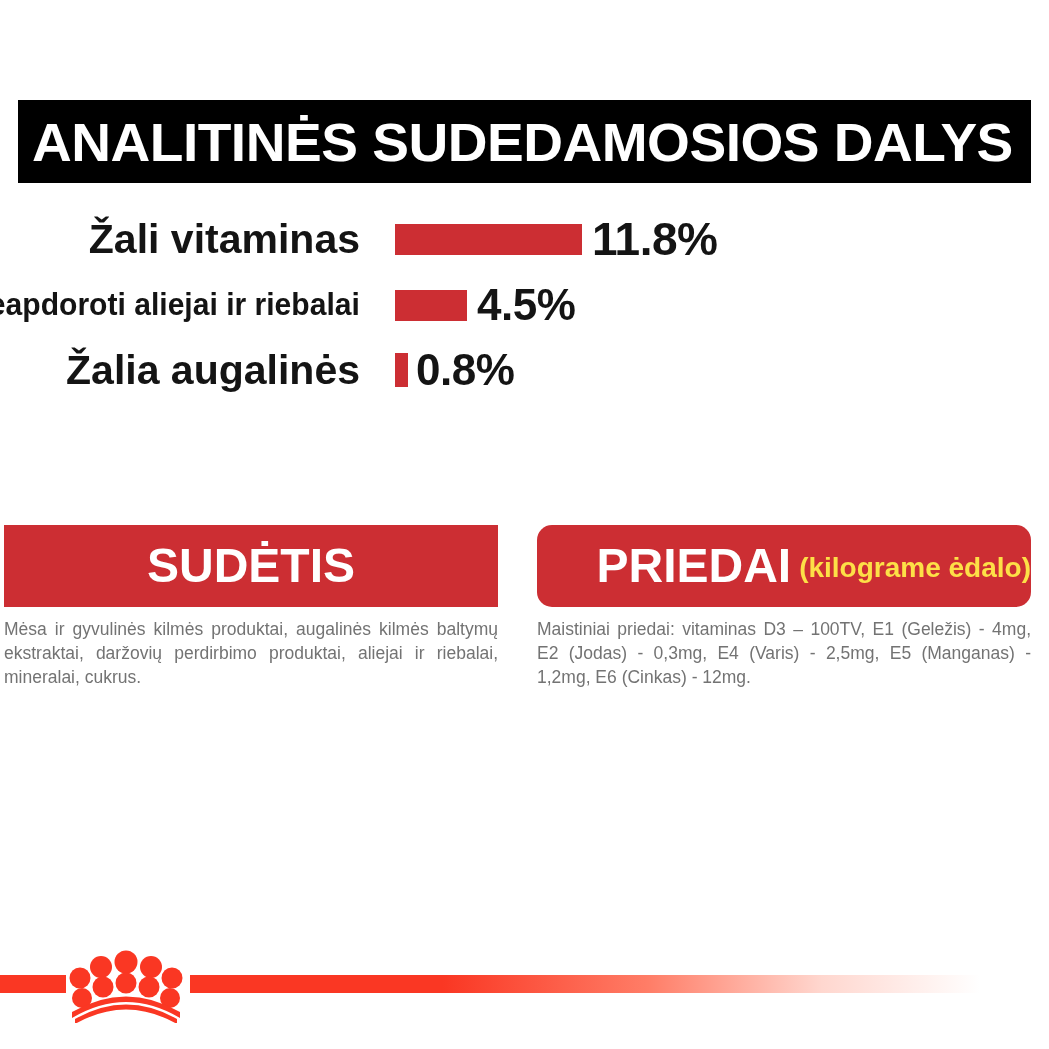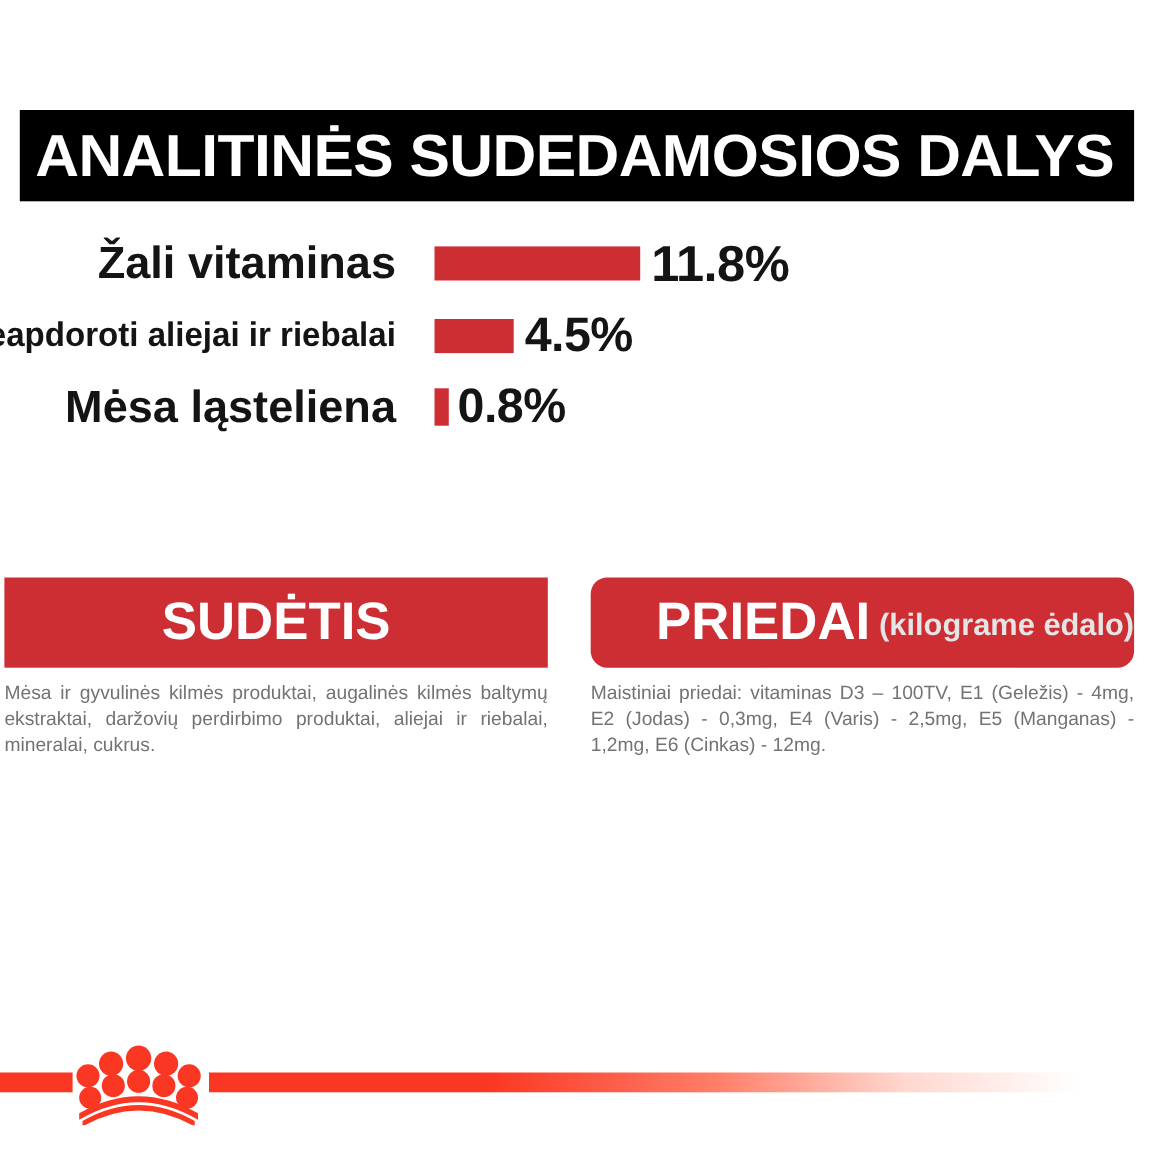--- a/index.html
+++ b/index.html
@@ -125,21 +125,21 @@
   .panel-title {
     color: #ffffff;
     font-family: "Liberation Sans Narrow", "Liberation Sans", sans-serif;
     font-weight: bold;
     font-size: 48px;
     line-height: 1;
     letter-spacing: 0px;
     white-space: nowrap;
   }
   .panel-subtitle {
-    color: #e5e5e5;
+    color: #fde047;
     font-family: "Liberation Sans Narrow", "Liberation Sans", sans-serif;
     font-weight: bold;
     font-size: 28px;
     line-height: 1;
     white-space: nowrap;
     margin-left: 8px;
     position: relative;
     top: 2px;
   }
 
@@ -204,21 +204,21 @@
 
   <div class="chart-row r1">
     <div class="chart-label">Neapdoroti aliejai ir riebalai</div>
     <div class="bar-wrap">
       <div class="bar" id="bar1" style="width: 72px; background: rgb(204, 46, 51);"></div>
       <div class="bar-value">4.5%</div>
     </div>
   </div>
 
   <div class="chart-row r2">
-    <div class="chart-label">Mėsa ląsteliena</div>
+    <div class="chart-label">Žalia augalinės</div>
     <div class="bar-wrap">
       <div class="bar" id="bar2" style="width: 13px; background: rgb(204, 46, 51);"></div>
       <div class="bar-value">0.8%</div>
     </div>
   </div>
 
 </div>
 
 <div class="panel left">
   <div class="panel-banner">

